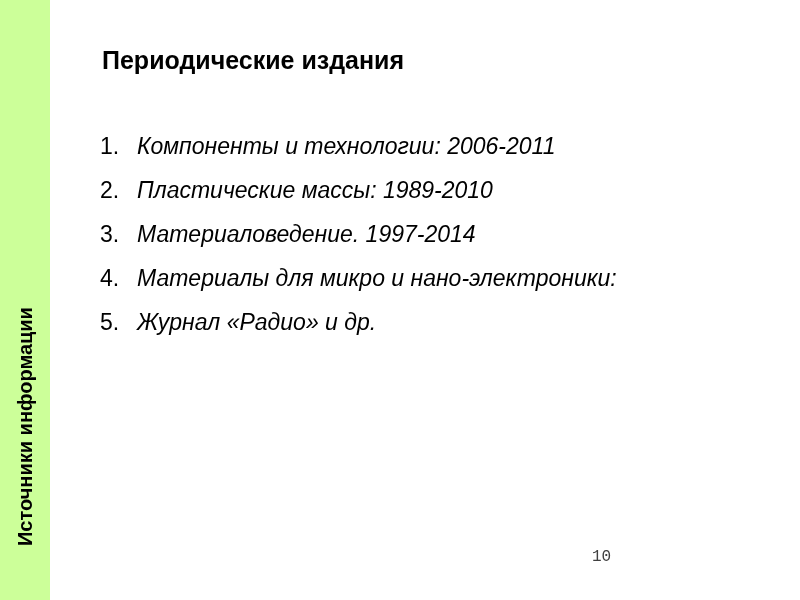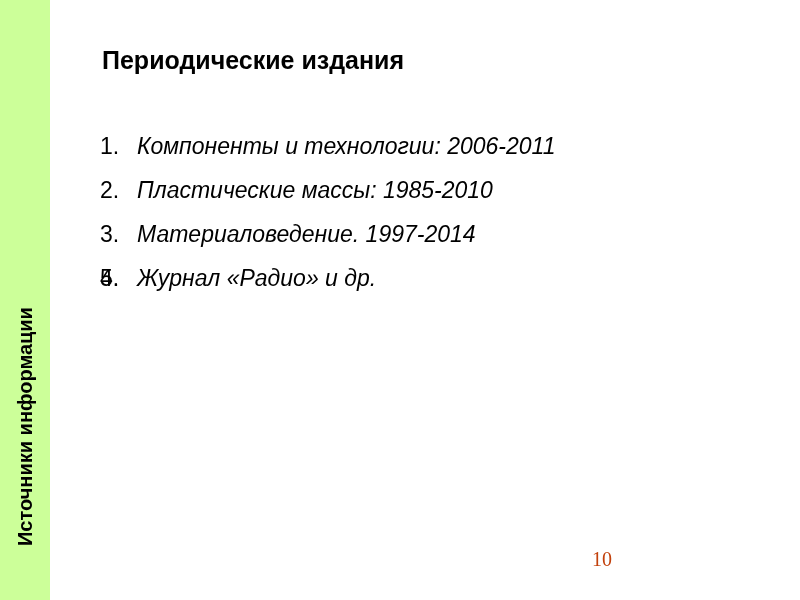--- a/index.html
+++ b/index.html
@@ -111,23 +111,23 @@
   }
 
   .item-cont {
     display: block;
   }
 
   .page-number {
     position: absolute;
     left: 525px;
     top: 548px;
-    font-size: 20px;
-    color: #c2410c;
-    font-family: Liberation Serif, serif;
+    font-size: 16px;
+    color: #404040;
+    font-family: Liberation Mono, monospace;
   }
 </style>
 </head>
 <body>
 
 <div class="slide">
 
   <div class="sidebar" style="background: rgb(204, 255, 153);">
     <div class="sidebar-label">Источники информации</div>
   </div>
@@ -138,30 +138,31 @@
 
     <ul class="body-list">
 
       <li>
         <span class="marker">1.</span>
         <span class="item-text">Компоненты и технологии: 2006-2011</span>
       </li>
 
       <li>
         <span class="marker">2.</span>
-        <span class="item-text">Пластические массы: 1985-2010</span>
+        <span class="item-text">Пластические массы: 1989-2010</span>
       </li>
 
       <li>
         <span class="marker">3.</span>
         <span class="item-text">Материаловедение. 1997-2014</span>
       </li>
 
       <li>
         <span class="marker">4.</span>
+        <span class="item-text">Материалы для микро и нано-электроники:</span>
       </li>
 
       <li>
         <span class="marker">5.</span>
         <span class="item-text">Журнал «Радио» и др.</span>
       </li>
 
     </ul>
 
     <div class="page-number">10</div>

